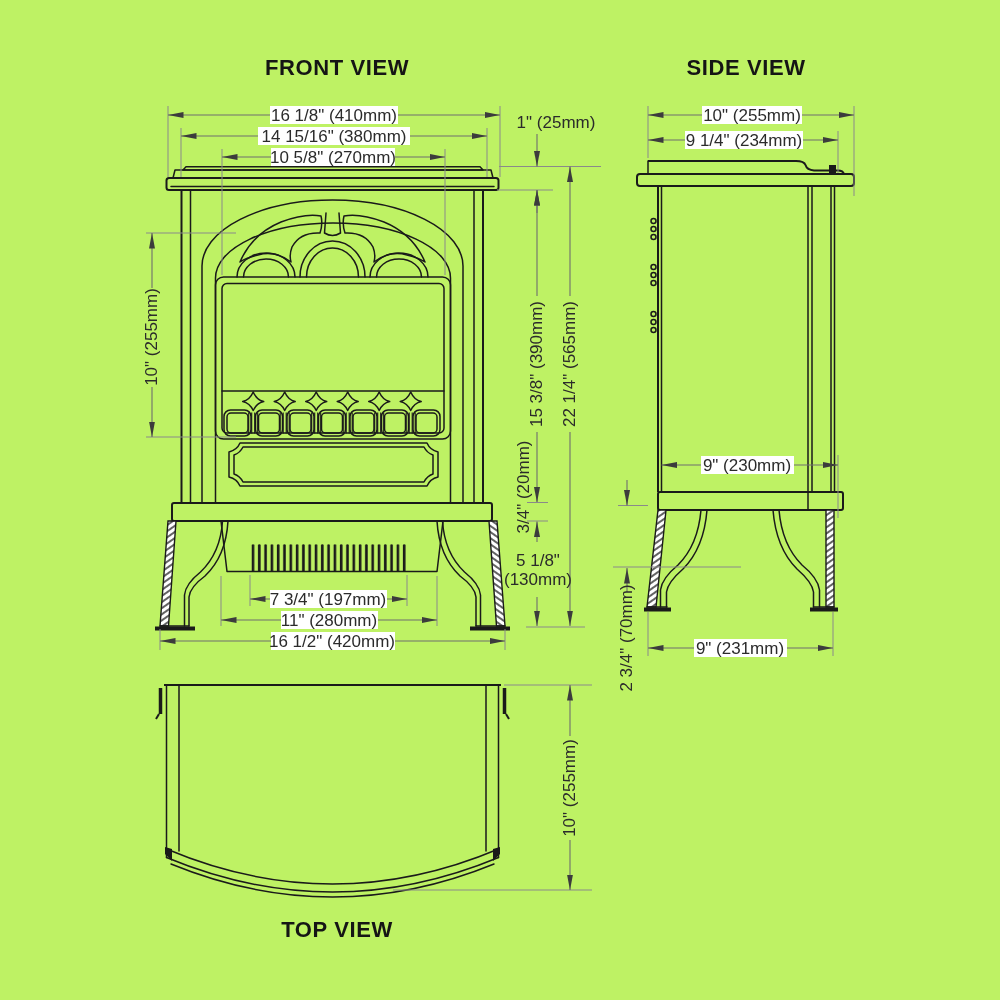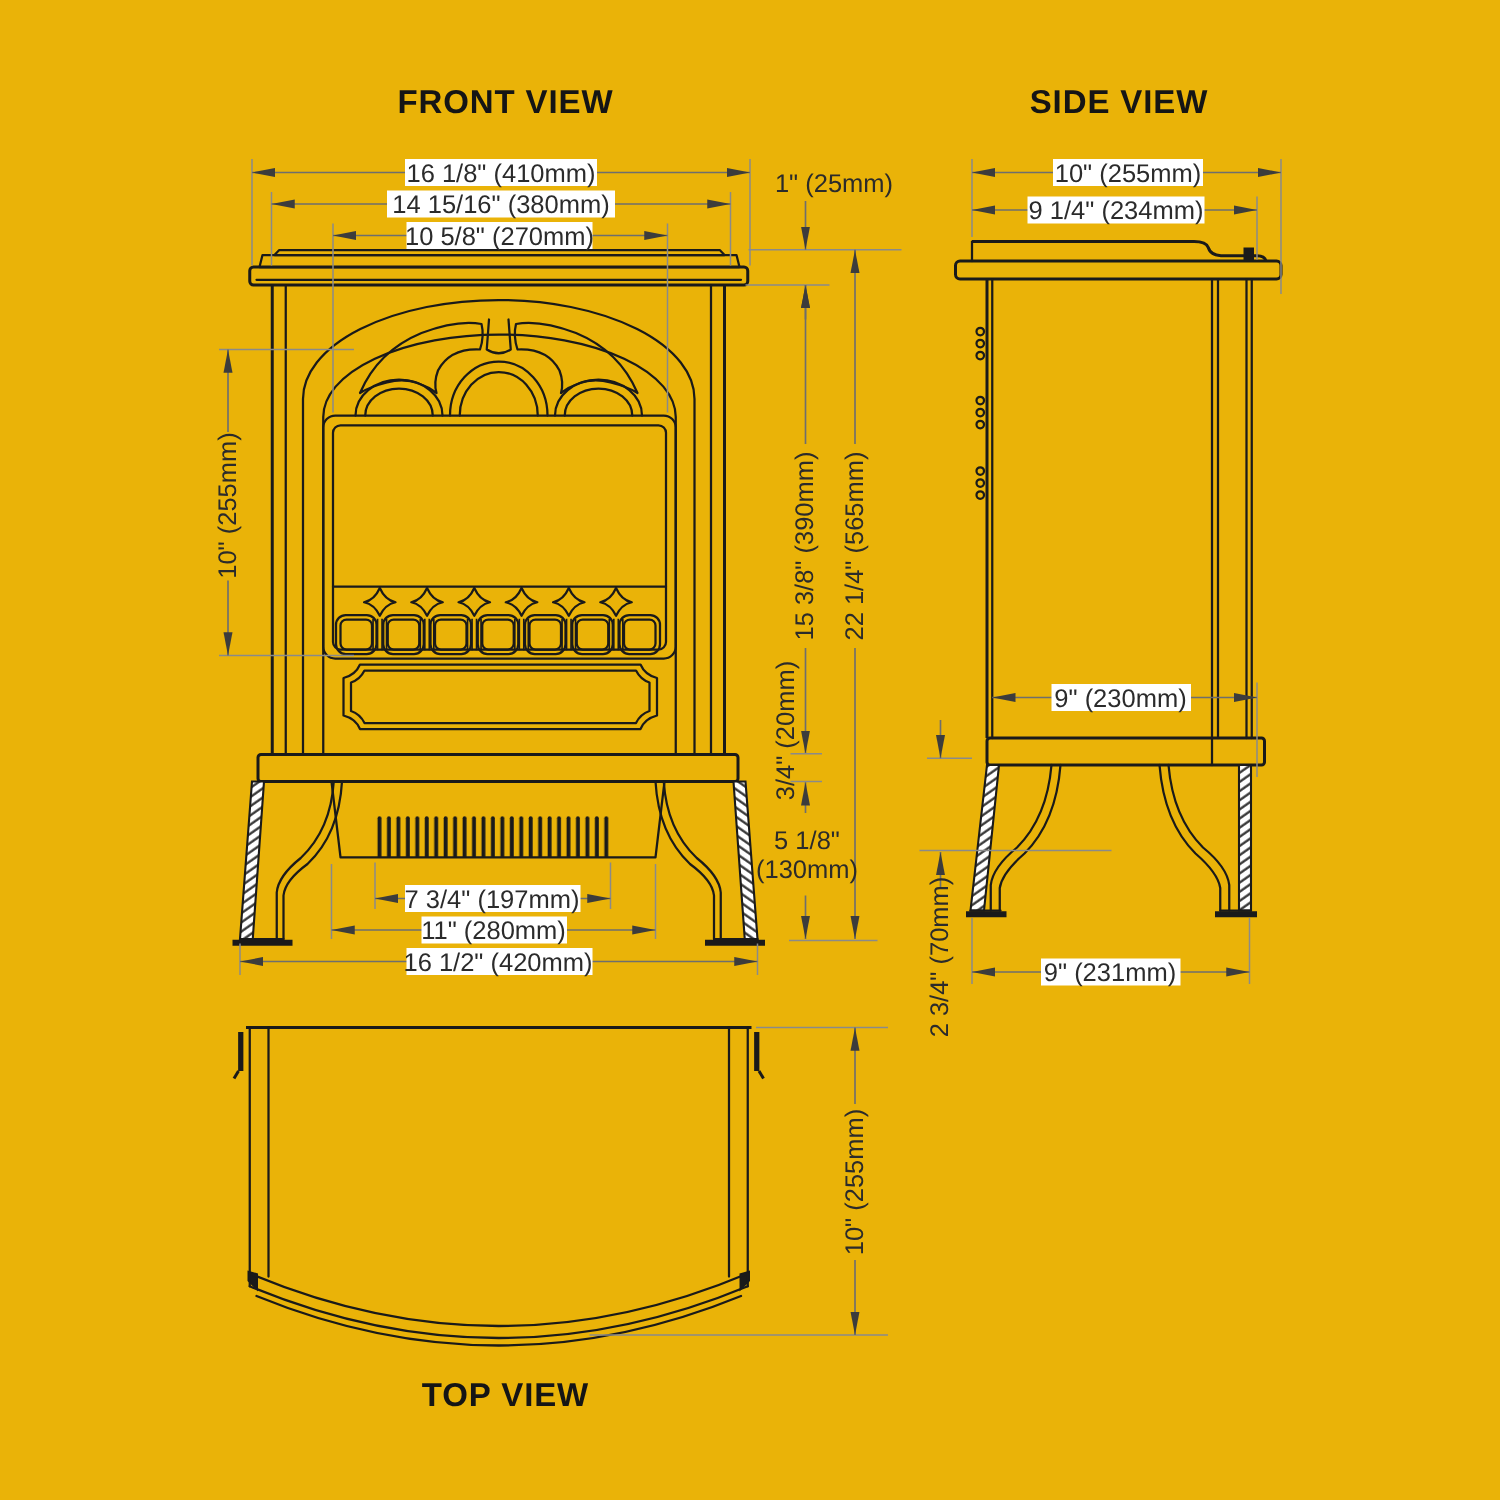--- a/index.html
+++ b/index.html
@@ -1,16 +1,16 @@
 <!DOCTYPE html>
 <html><head>
 <meta charset="utf-8">
 <style>
   html,body{margin:0;padding:0;background:#fff;}
-  .stage{position:relative;width:1000px;height:1000px;background:#eab308;overflow:hidden;
+  .stage{position:relative;width:1000px;height:1000px;background:#bef264;overflow:hidden;
          font-family:"Liberation Sans",sans-serif;}
   svg{position:absolute;left:0;top:0;}
   .draw{stroke:#1a1a1a;fill:none;stroke-width:1.5;stroke-linejoin:round;stroke-linecap:round;}
   .draw2{stroke:#1a1a1a;fill:none;stroke-width:2;stroke-linejoin:round;}
   .thick{stroke:#1a1a1a;fill:none;stroke-width:4;stroke-linecap:butt;}
   .dimln{stroke:#6e6e6e;fill:none;stroke-width:1.1;}
   .extln{stroke:#8a8a8a;fill:none;stroke-width:1;}
   .dim{font-size:17px;fill:#2b2b2b;}
   .title{font-size:22px;font-weight:bold;fill:#151515;letter-spacing:.6px;}
   .wbg{fill:#ffffff;}

